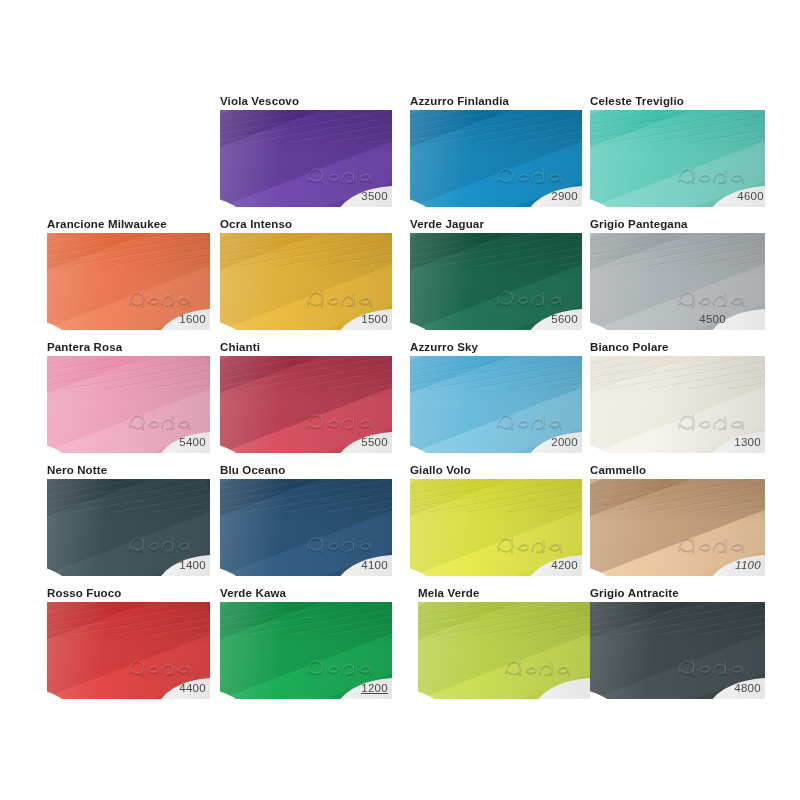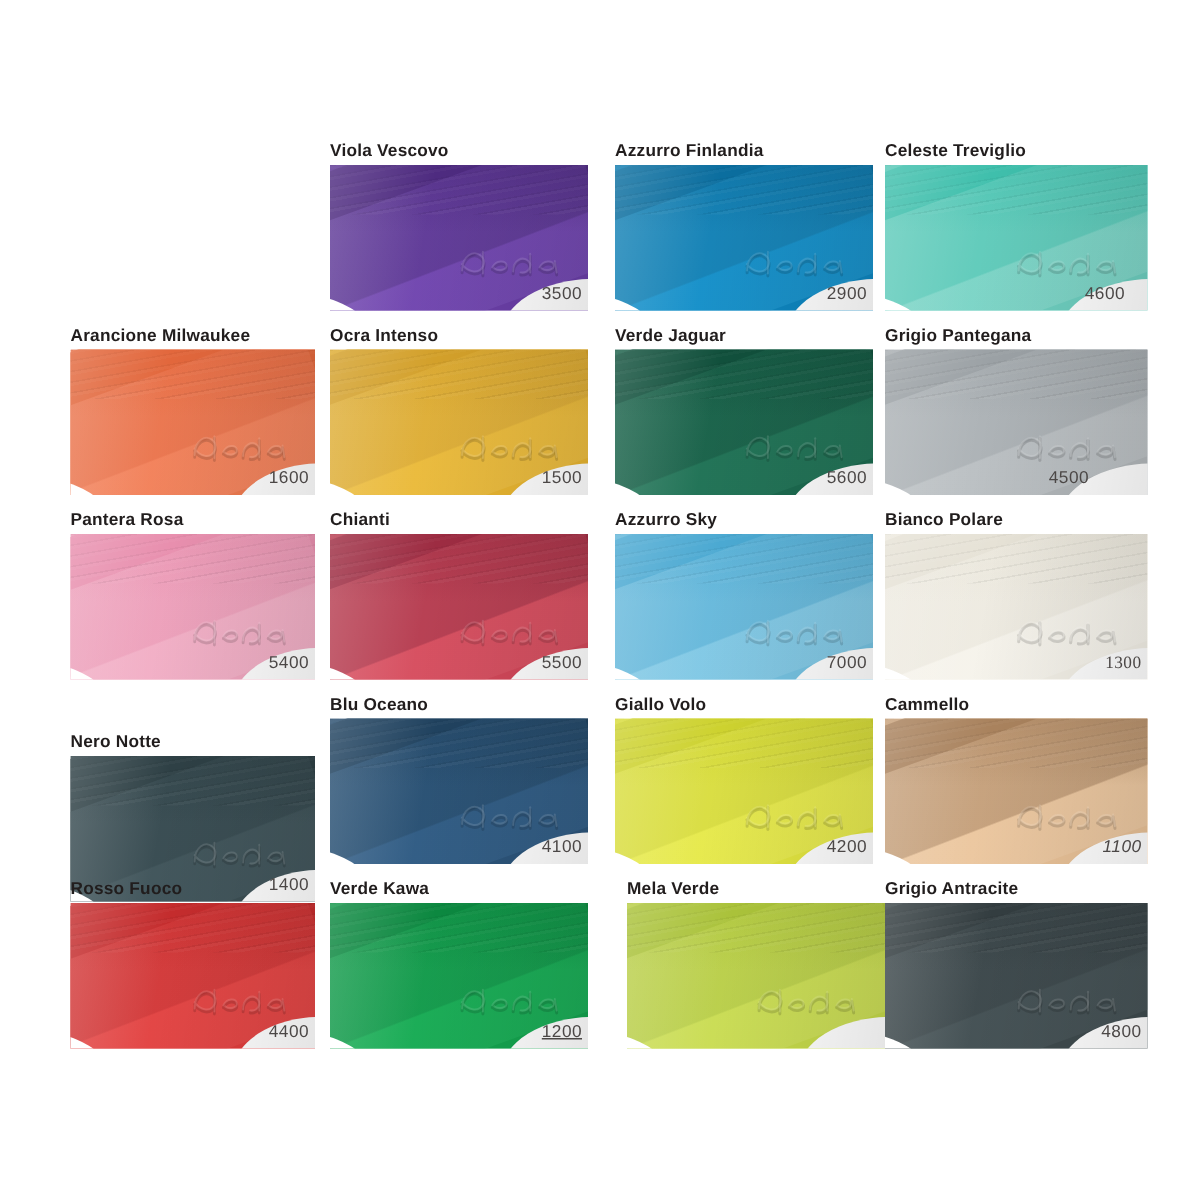--- a/index.html
+++ b/index.html
@@ -159,21 +159,21 @@
       <path d="M62 31 C62 20, 72 16, 78 21 C83 26, 78 33, 70 32"></path>
       <path d="M80 14 L80 32"></path>
       <path d="M90 27 C94 20, 104 20, 105 25 C106 30, 96 31, 92 28"></path>
       <path d="M106 21 L108 32"></path>
     </g>
   </svg>
         </div>
       </div>
       <div class="cell-code" style="top: 95px;">2900</div>
     </div>
-    <div class="cell" style="left: 590px; top: 95px; width: 164px; height: 112px;">
+    <div class="cell" style="left: 590px; top: 95px; width: 164px; height: 112px; padding-left: 14px;">
       <div class="cell-label">Celeste Treviglio</div>
       <div class="swatch" style="width: 175px; height: 97px;">
         <div class="sw-base" style="background: rgb(110, 207, 192);"></div>
         <div class="sw-diag" style="background: linear-gradient(rgb(63, 191, 172) 0%, rgb(63, 191, 172) 47%, rgb(110, 207, 192) 47.6%, rgb(110, 207, 192) 100%);"></div>
         <div class="sw-front" style="background: linear-gradient(rgb(149, 222, 210), rgb(149, 222, 210));"></div>
         <div class="sw-ridges" style="background: repeating-linear-gradient(170deg, rgba(0, 0, 0, 0.22) 0px, rgba(0, 0, 0, 0.22) 1px, rgba(255, 255, 255, 0.16) 1px, rgba(255, 255, 255, 0.16) 3px, rgba(0, 0, 0, 0) 3px, rgba(0, 0, 0, 0) 7px);"></div>
         <div class="sw-coil" style="background: linear-gradient(rgb(63, 191, 172) 0%, rgba(255, 255, 255, 0) 100%);"></div>
         <div class="sw-cornerR"></div>
         <div class="sw-cornerL"></div>
         <div class="sw-sheen" style="background: linear-gradient(100deg, rgba(255, 255, 255, 0.18) 0%, rgba(255, 255, 255, 0) 38%, rgba(0, 0, 0, 0.1) 100%);"></div>
@@ -445,21 +445,21 @@
       <path d="M30 12 L30 33"></path>
       <path d="M40 27 C44 20, 54 20, 55 25 C56 30, 46 31, 42 28"></path>
       <path d="M62 31 C62 20, 72 16, 78 21 C83 26, 78 33, 70 32"></path>
       <path d="M80 14 L80 32"></path>
       <path d="M90 27 C94 20, 104 20, 105 25 C106 30, 96 31, 92 28"></path>
       <path d="M106 21 L108 32"></path>
     </g>
   </svg>
         </div>
       </div>
-      <div class="cell-code" style="top: 95px;">7000</div>
+      <div class="cell-code" style="top: 95px;">2000</div>
     </div>
     <div class="cell" style="left: 590px; top: 341px; width: 175px; height: 112px;">
       <div class="cell-label">Bianco Polare</div>
       <div class="swatch" style="width: 175px; height: 97px;">
         <div class="sw-base" style="background: rgb(243, 240, 231);"></div>
         <div class="sw-diag" style="background: linear-gradient(rgb(230, 226, 214) 0%, rgb(230, 226, 214) 47%, rgb(243, 240, 231) 47.6%, rgb(243, 240, 231) 100%);"></div>
         <div class="sw-front" style="background: linear-gradient(rgb(250, 248, 242), rgb(250, 248, 242));"></div>
         <div class="sw-ridges" style="background: repeating-linear-gradient(170deg, rgba(0, 0, 0, 0.22) 0px, rgba(0, 0, 0, 0.22) 1px, rgba(255, 255, 255, 0.16) 1px, rgba(255, 255, 255, 0.16) 3px, rgba(0, 0, 0, 0) 3px, rgba(0, 0, 0, 0) 7px);"></div>
         <div class="sw-coil" style="background: linear-gradient(rgb(230, 226, 214) 0%, rgba(255, 255, 255, 0) 100%);"></div>
         <div class="sw-cornerR"></div>
@@ -481,23 +481,23 @@
       <path d="M30 12 L30 33"></path>
       <path d="M40 27 C44 20, 54 20, 55 25 C56 30, 46 31, 42 28"></path>
       <path d="M62 31 C62 20, 72 16, 78 21 C83 26, 78 33, 70 32"></path>
       <path d="M80 14 L80 32"></path>
       <path d="M90 27 C94 20, 104 20, 105 25 C106 30, 96 31, 92 28"></path>
       <path d="M106 21 L108 32"></path>
     </g>
   </svg>
         </div>
       </div>
-      <div class="cell-code" style="top: 95px; font-family: Liberation Serif, serif;">1300</div>
-    </div>
-    <div class="cell" style="left: 47px; top: 489px; width: 163px; height: 112px;">
+      <div class="cell-code" style="top: 95px;">1300</div>
+    </div>
+    <div class="cell" style="left: 47px; top: 464px; width: 163px; height: 112px;">
       <div class="cell-label">Nero Notte</div>
       <div class="swatch" style="width: 163px; height: 97px;">
         <div class="sw-base" style="background: rgb(60, 79, 84);"></div>
         <div class="sw-diag" style="background: linear-gradient(rgb(46, 64, 69) 0%, rgb(46, 64, 69) 47%, rgb(60, 79, 84) 47.6%, rgb(60, 79, 84) 100%);"></div>
         <div class="sw-front" style="background: linear-gradient(rgb(77, 98, 105), rgb(77, 98, 105));"></div>
         <div class="sw-ridges" style="background: repeating-linear-gradient(170deg, rgba(0, 0, 0, 0.22) 0px, rgba(0, 0, 0, 0.22) 1px, rgba(255, 255, 255, 0.16) 1px, rgba(255, 255, 255, 0.16) 3px, rgba(0, 0, 0, 0) 3px, rgba(0, 0, 0, 0) 7px);"></div>
         <div class="sw-coil" style="background: linear-gradient(rgb(46, 64, 69) 0%, rgba(255, 255, 255, 0) 100%);"></div>
         <div class="sw-cornerR"></div>
         <div class="sw-cornerL"></div>
         <div class="sw-sheen" style="background: linear-gradient(100deg, rgba(255, 255, 255, 0.18) 0%, rgba(255, 255, 255, 0) 38%, rgba(0, 0, 0, 0.1) 100%);"></div>

